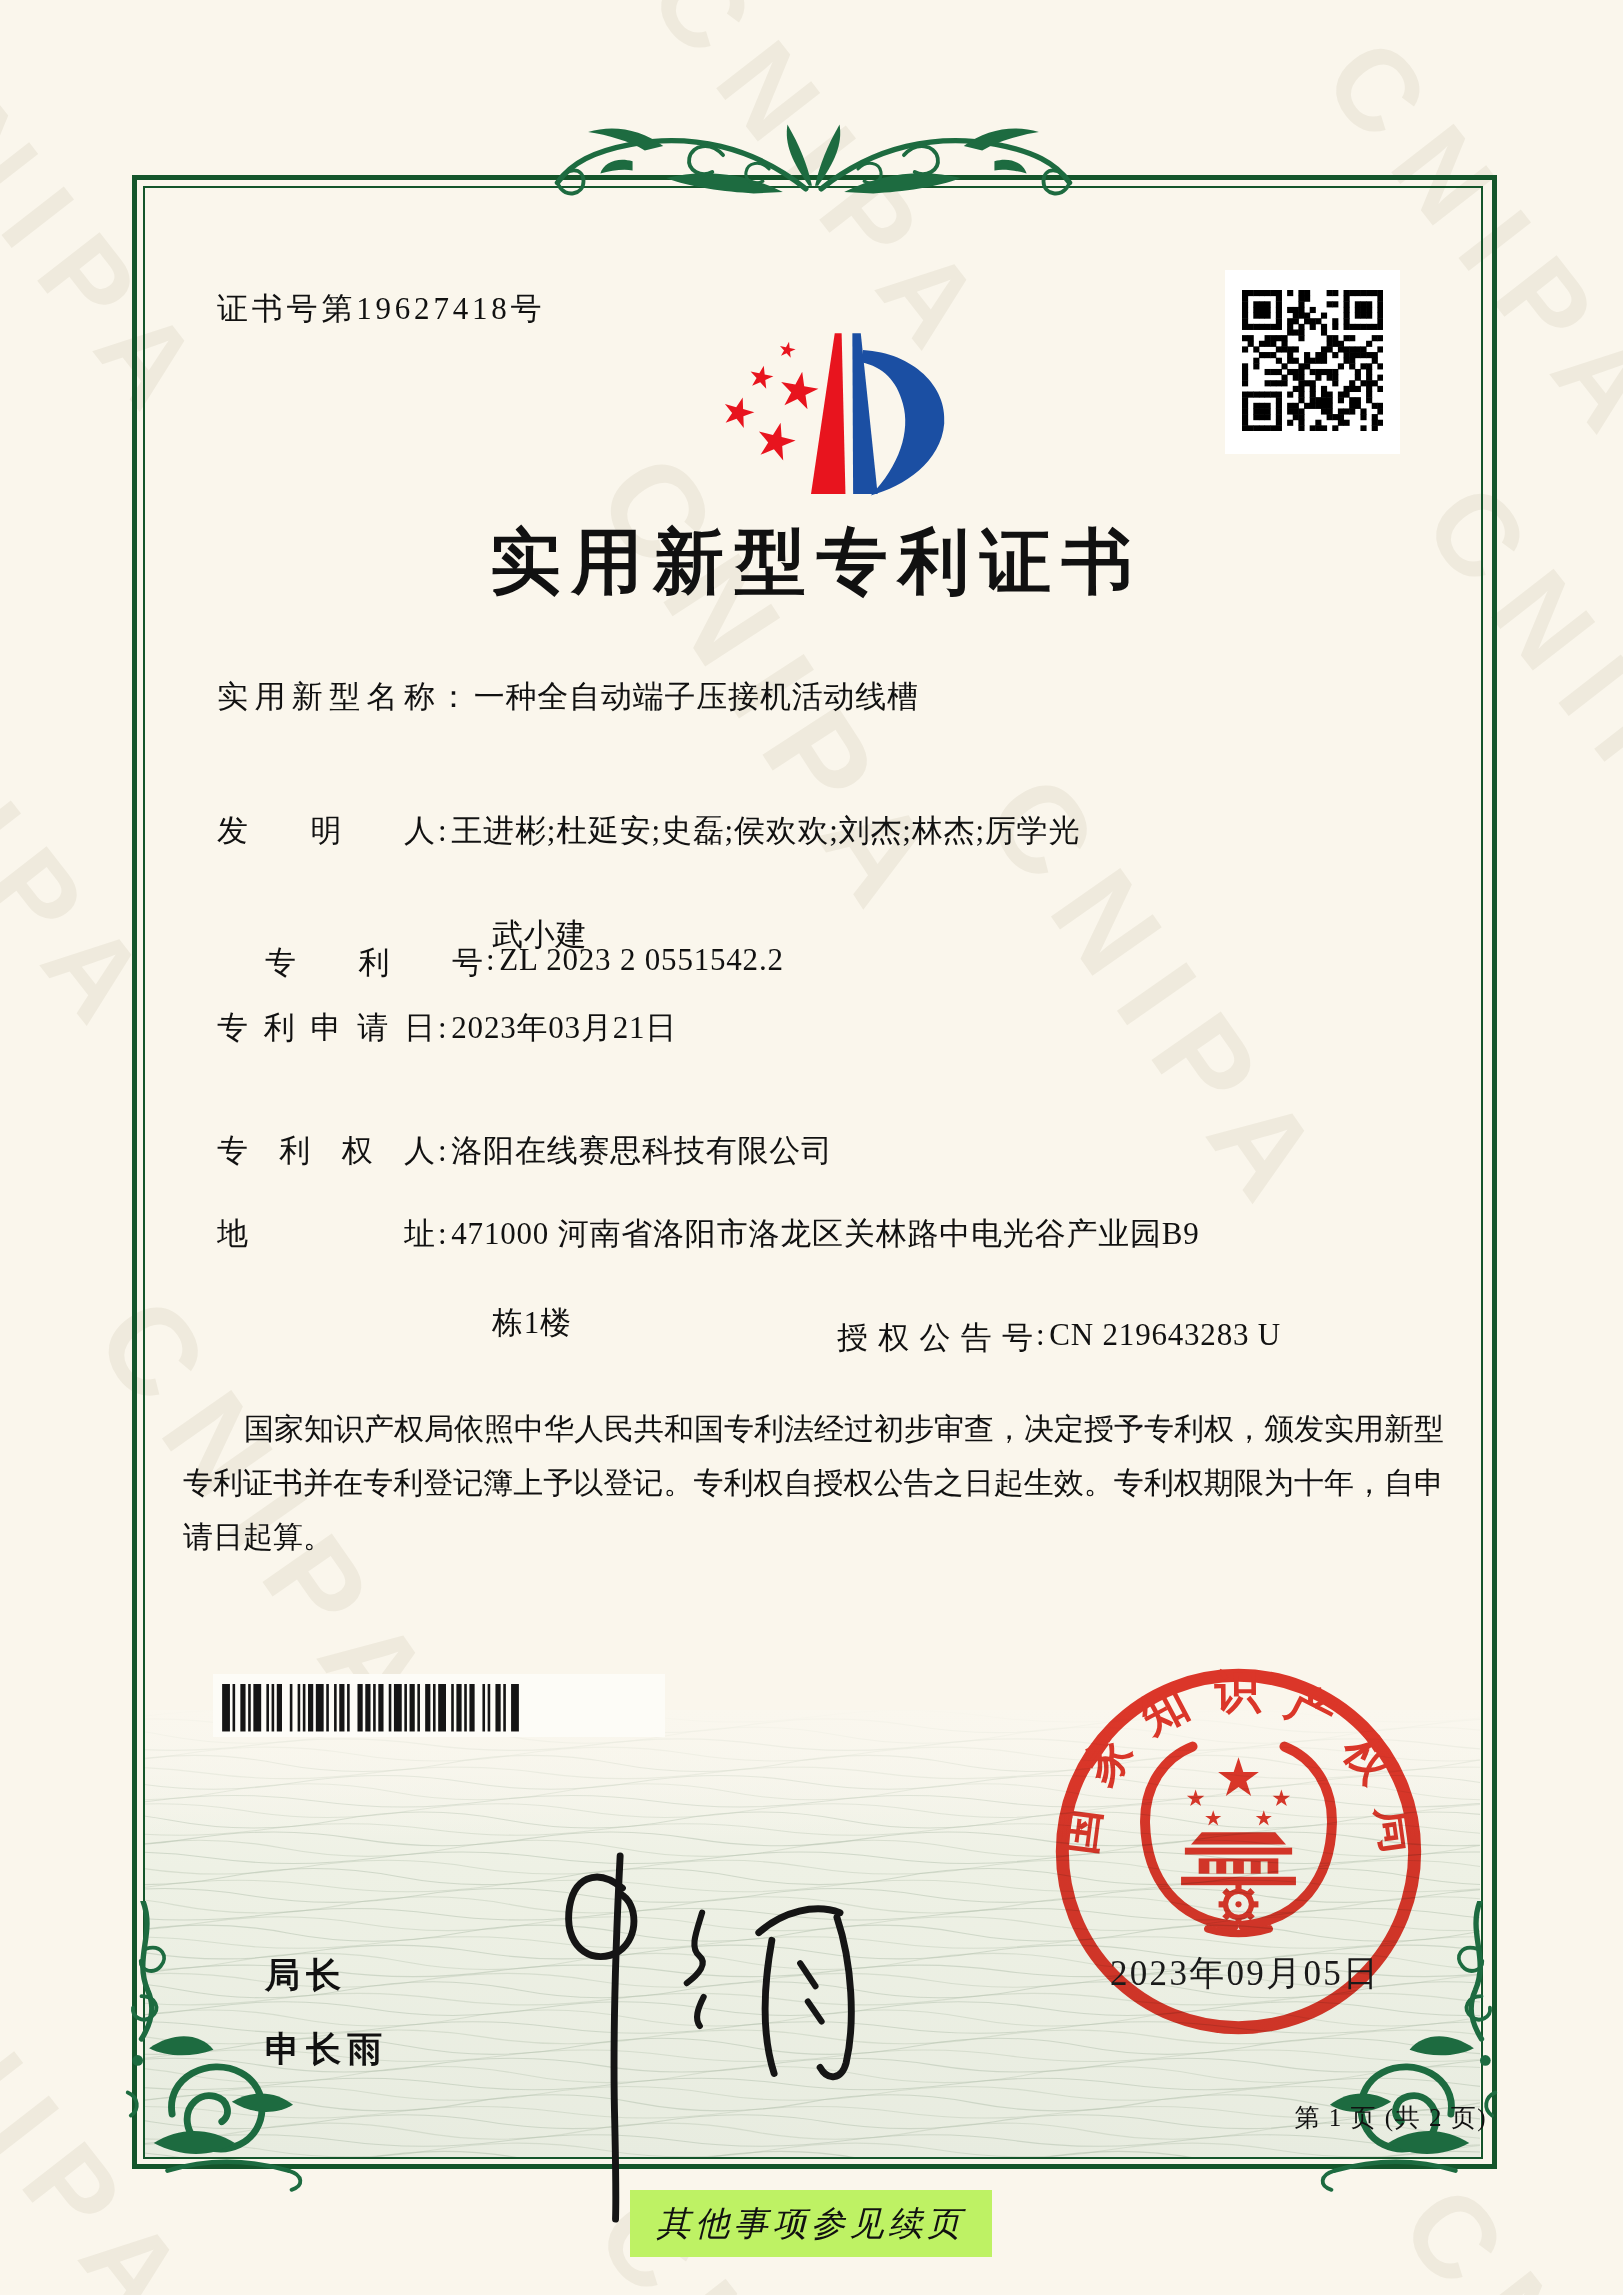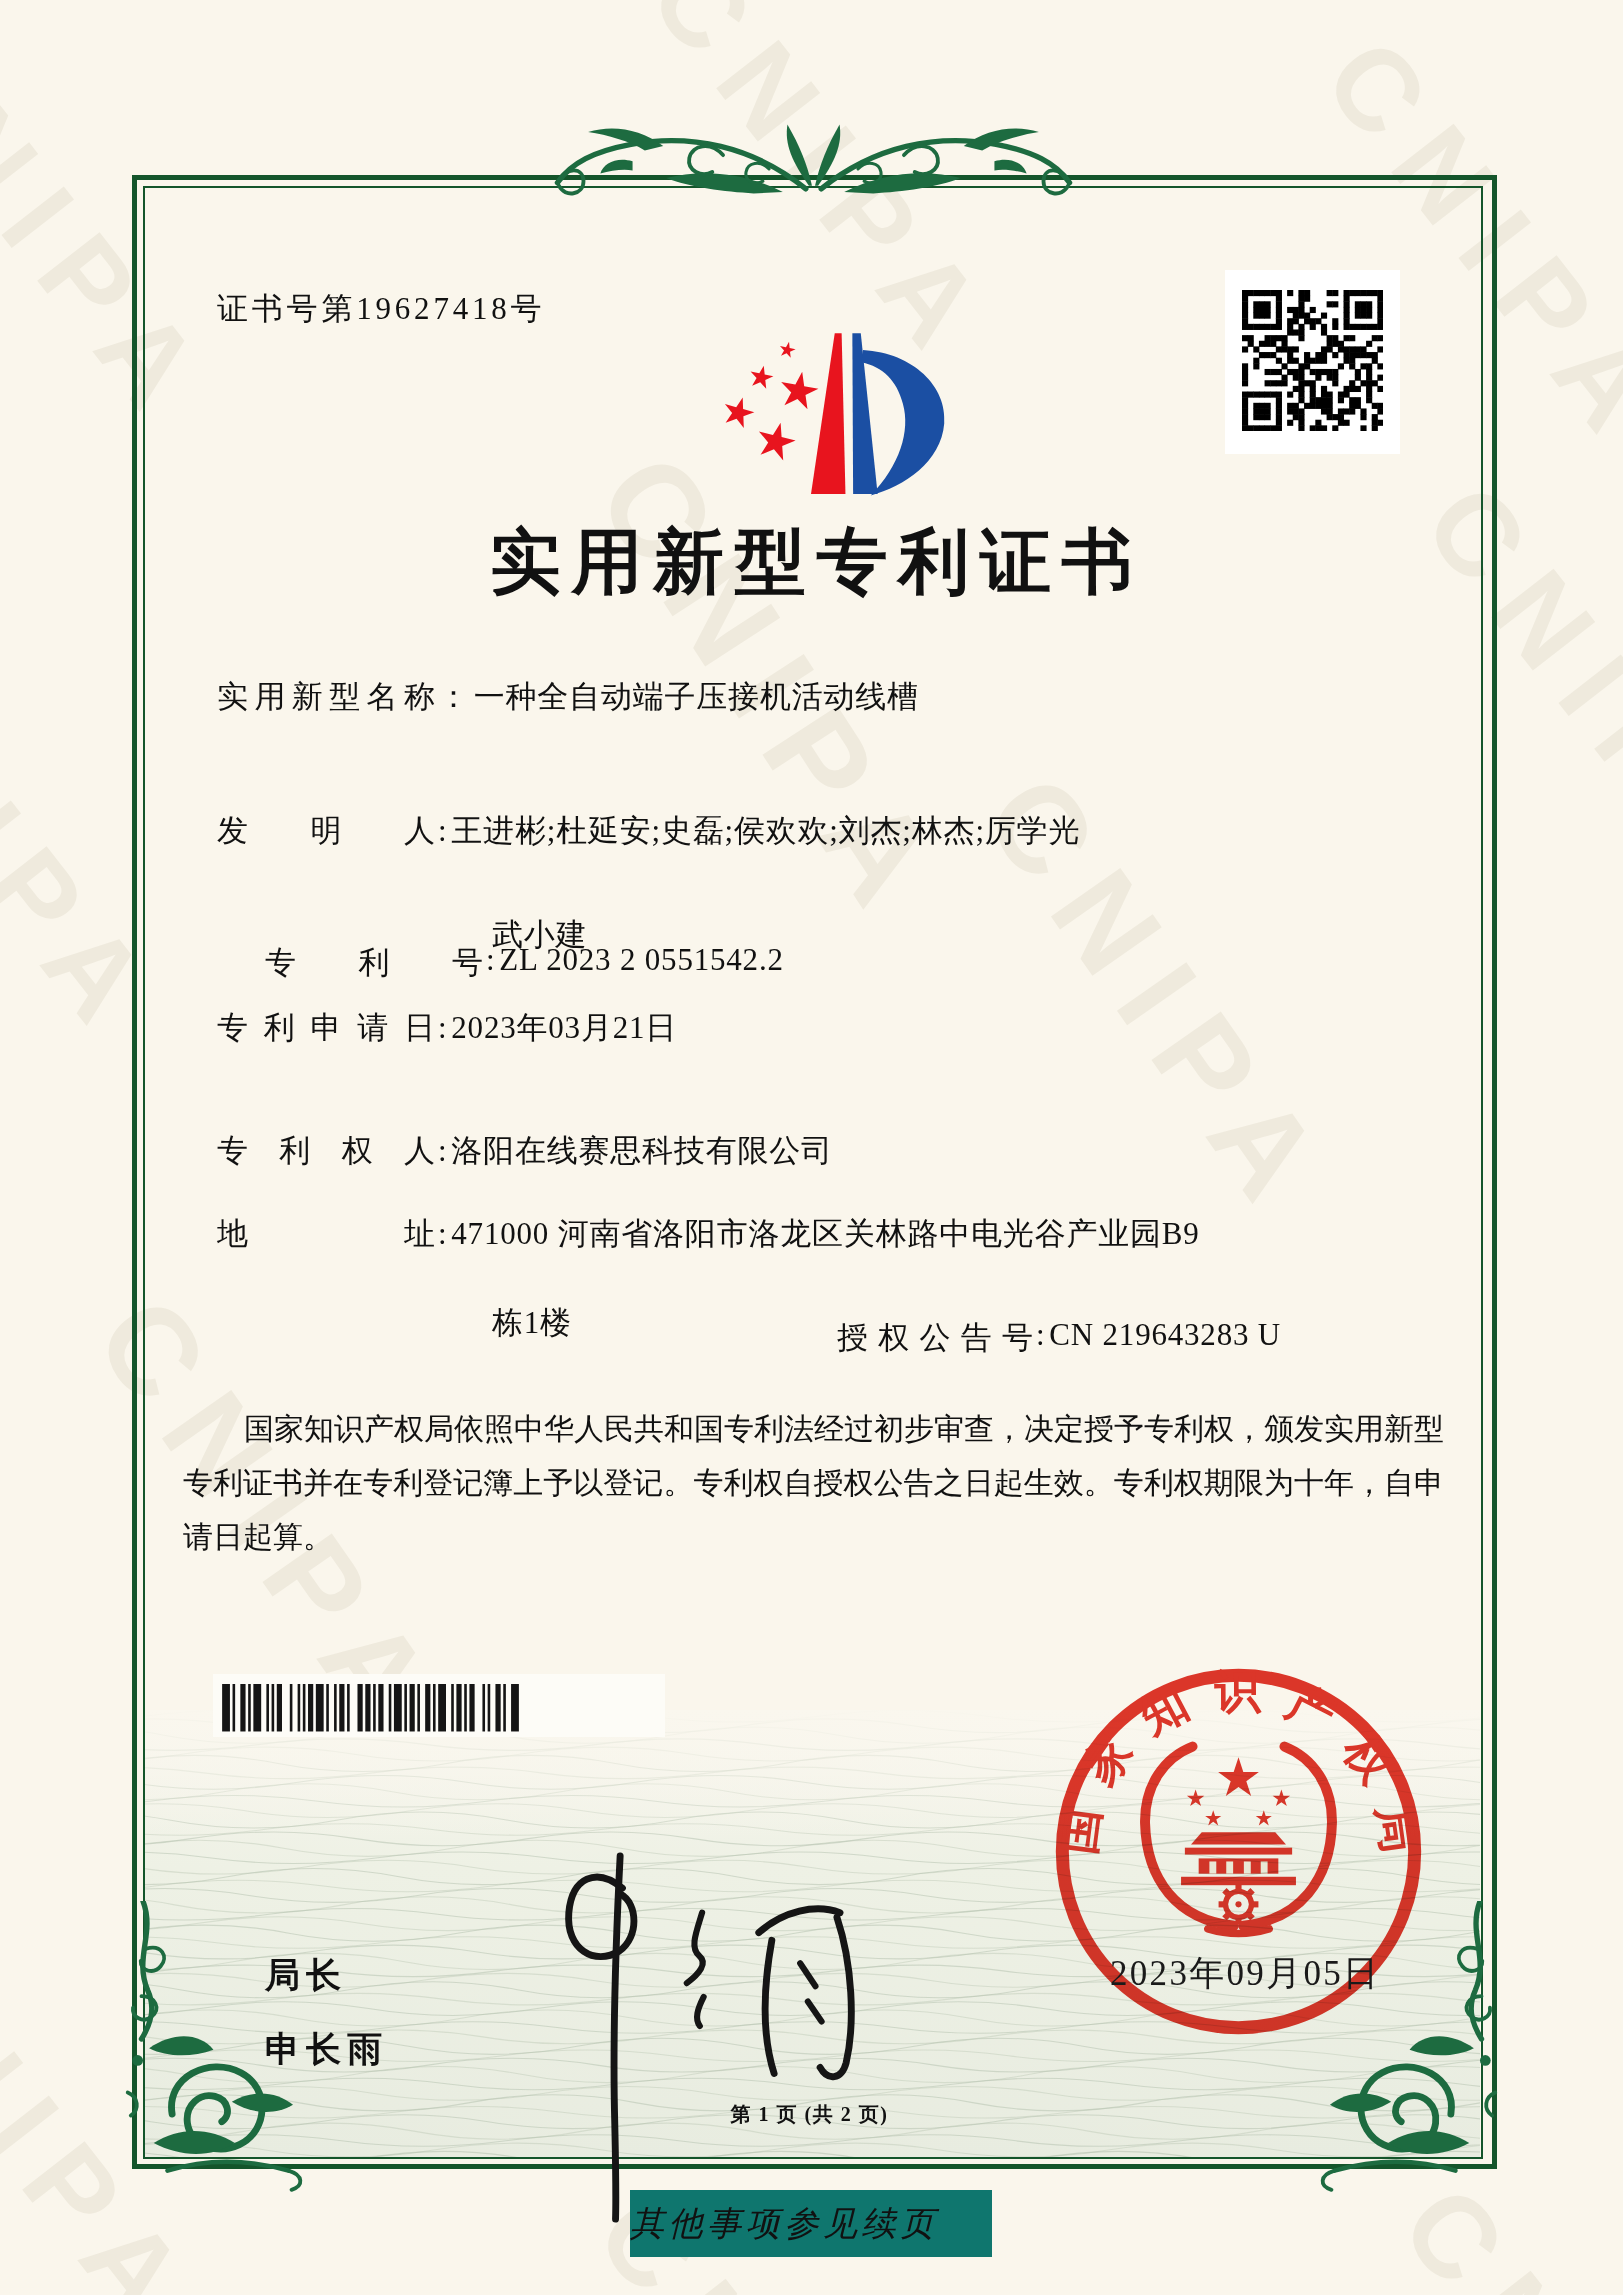--- a/index.html
+++ b/index.html
@@ -43,23 +43,23 @@
   .cont{position:absolute; z-index:5; left:492px; font-size:31px; letter-spacing:0.8px;margin-top:35px;}
   #body-text{position:absolute; z-index:5; left:175px; top:1394px; width:1277px;
         font-size:30px; line-height:54px; text-align:justify;}
   #body-text p{margin:8px; text-indent:61px;}
   #body-text p+p{margin-top:18.4px;}
   #director-title,#director-name{position:absolute; z-index:5; left:265px;
         font-family:"Liberation Sans","DejaVu Sans",sans-serif;
         font-weight:bold; font-size:35px; letter-spacing:6.1px;}
   #director-title{top:1952px;}
   #director-name{top:2026px;}
-  #page-indicator{left:132px; top:2101px; width:1355px; text-align:center; font-size:20px; letter-spacing:1.5px;font-weight:bold;}
+  #page-indicator{left:132px; top:2101px; width:1355px; text-align:right; font-size:25px; letter-spacing:1.5px;}
   .note-box{position:absolute; z-index:5; left:630px; top:2190px; width:362px; height:67px;
-        background:#0f766e; display:flex; align-items:center; }
+        background:#bef264; display:flex; align-items:center; justify-content:center;}
   #continuation-note{font-size:34px; letter-spacing:4.6px; font-style:italic;}
   
   #logo{position:absolute; left:713px; top:327px; z-index:5;}
   .qr-box{position:absolute; left:1225px; top:270px; width:175px; height:184px; background:#ffffff; z-index:5;}
   #qr{position:absolute; left:17px; top:20px;}
   #barcode{position:absolute; left:222px; top:1684px; z-index:5;}
   #signature{position:absolute; left:506px; top:1839px; z-index:6;}
   #seal{position:absolute; left:1047px; top:1660px; z-index:6; opacity:0.94; mix-blend-mode:multiply;}
   #seal-date{position:absolute; z-index:7; left:1110px; top:1950px; font-size:35px; letter-spacing:2.3px; color:#1a1a1a;}
 </style>

